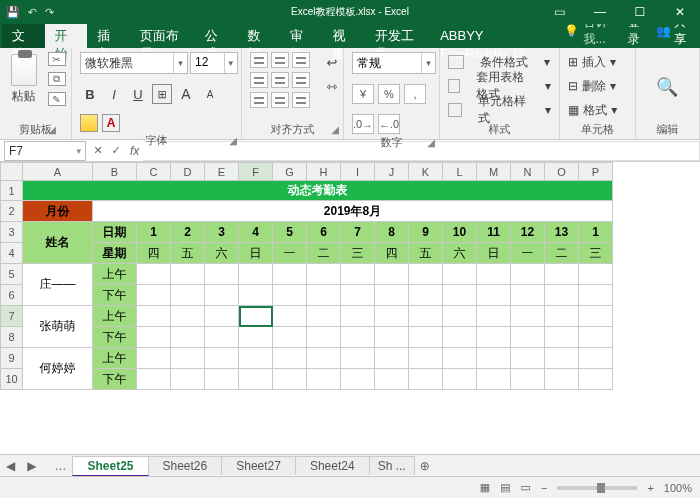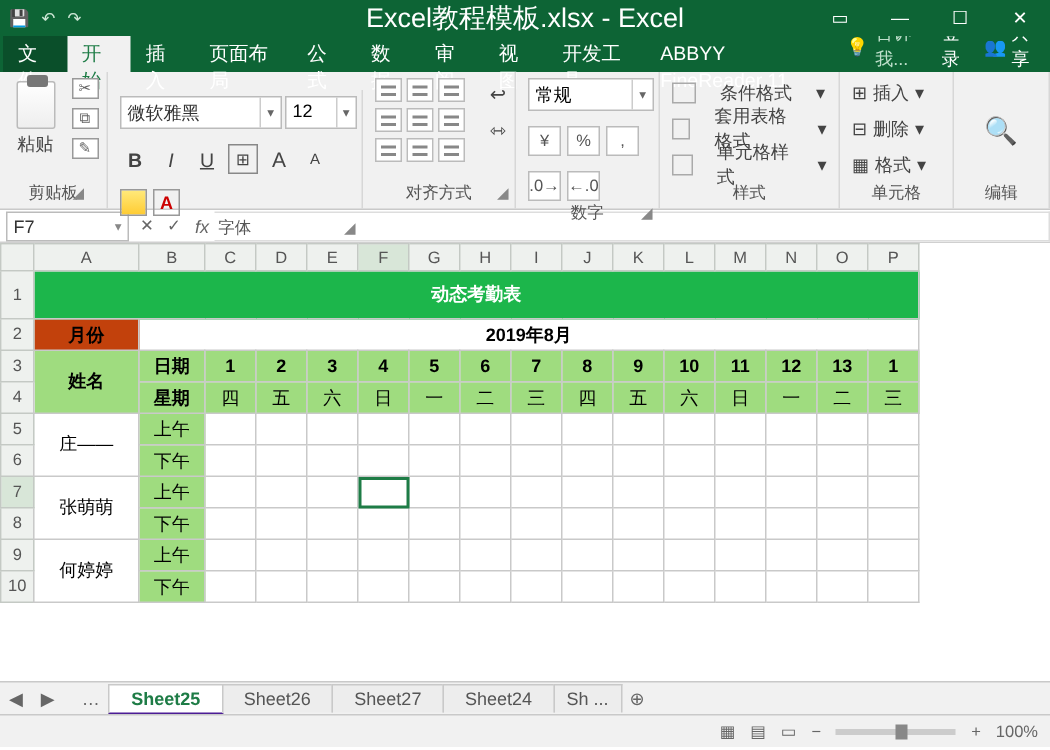--- a/index.html
+++ b/index.html
@@ -1,19 +1,19 @@
 <!DOCTYPE html>
 <html><head>
 <meta charset="utf-8">
 <style>
   * { box-sizing: border-box; margin: 0; padding: 0; font-family: "Microsoft YaHei", sans-serif; }
   body { width: 700px; height: 500px; background: #fff; overflow: hidden; font-size: 12px; }
 
   .titlebar { height: 24px; background: #0d6435; color: #fff; display: flex; align-items: center; justify-content: center; position: relative; }
-  .titlebar-title { font-size: 18px; color: #fff; }
+  .titlebar-title { font-size: 10px; color: #fff; }
   .win-controls { position: absolute; right: 0; top: 0; height: 24px; display: flex; }
   .win-btn { width: 40px; height: 24px; display: flex; align-items: center; justify-content: center; color: #fff; font-size: 12px; }
   .qat { position: absolute; left: 6px; top: 0; height: 24px; display: flex; align-items: center; gap: 8px; color: #cfe8d7; font-size: 11px; }
 
   .tabs { height: 24px; background: #0d6435; display: flex; align-items: flex-end; padding-left: 2px; color: #fff; font-size: 13px; }
   .tab { padding: 3px 10px; height: 24px; line-height: 18px; cursor: pointer; }
   .tab.file { background: #0a4f2a; }
   .tab.active { background: #f1f1f1; color: #1e7c46; }
   .tab-right { margin-left: auto; display: flex; align-items: center; gap: 8px; padding-right: 8px; font-size: 12px; }
   .tellme { color: #bfe0cc; display: flex; align-items: center; gap: 4px; }
@@ -145,21 +145,21 @@
       </div>
       <div class="mini-col">
         <div class="mini-ico scissor"></div>
         <div class="mini-ico copy"></div>
         <div class="mini-ico brush"></div>
       </div>
     </div>
     <div class="group-label"><span>剪贴板</span><span class="dlaunch">◢</span></div>
   </div>
 
-  <div class="group" style="width:170px;margin-top:12px;">
+  <div class="group" style="width:170px;">
     <div class="group-body" style="flex-direction:column;">
       <div style="display:flex;gap:2px;">
         <div class="fontbox">
           <div class="fontname">微软雅黑</div>
             <div class="dd">▾</div>
         </div>
         <div class="fontbox" style="width:48px;">
           <div class="fontsize">12</div>
             <div class="dd">▾</div>
         </div>
@@ -299,21 +299,21 @@
           <td class="">J</td>
           <td class="">K</td>
           <td class="">L</td>
           <td class="">M</td>
           <td class="">N</td>
           <td class="">O</td>
           <td class="">P</td>
         </tr>
         <tr>
           <td class="rowhdr">1</td>
-          <td class="cell titlecell" colspan="16" style="height:32px;">动态考勤表</td>
+          <td class="cell titlecell" colspan="16" style="height:20px;">动态考勤表</td>
         </tr>
         <tr>
           <td class="rowhdr">2</td>
           <td class="cell monthlbl">月份</td>
           <td class="cell monthval" colspan="15">2019年8月</td>
         </tr>
         <tr>
           <td class="rowhdr">3</td>
           <td class="cell grnhdr grnhdr-b" rowspan="2">姓名</td>
           <td class="cell grnhdr grnhdr-b">日期</td>

